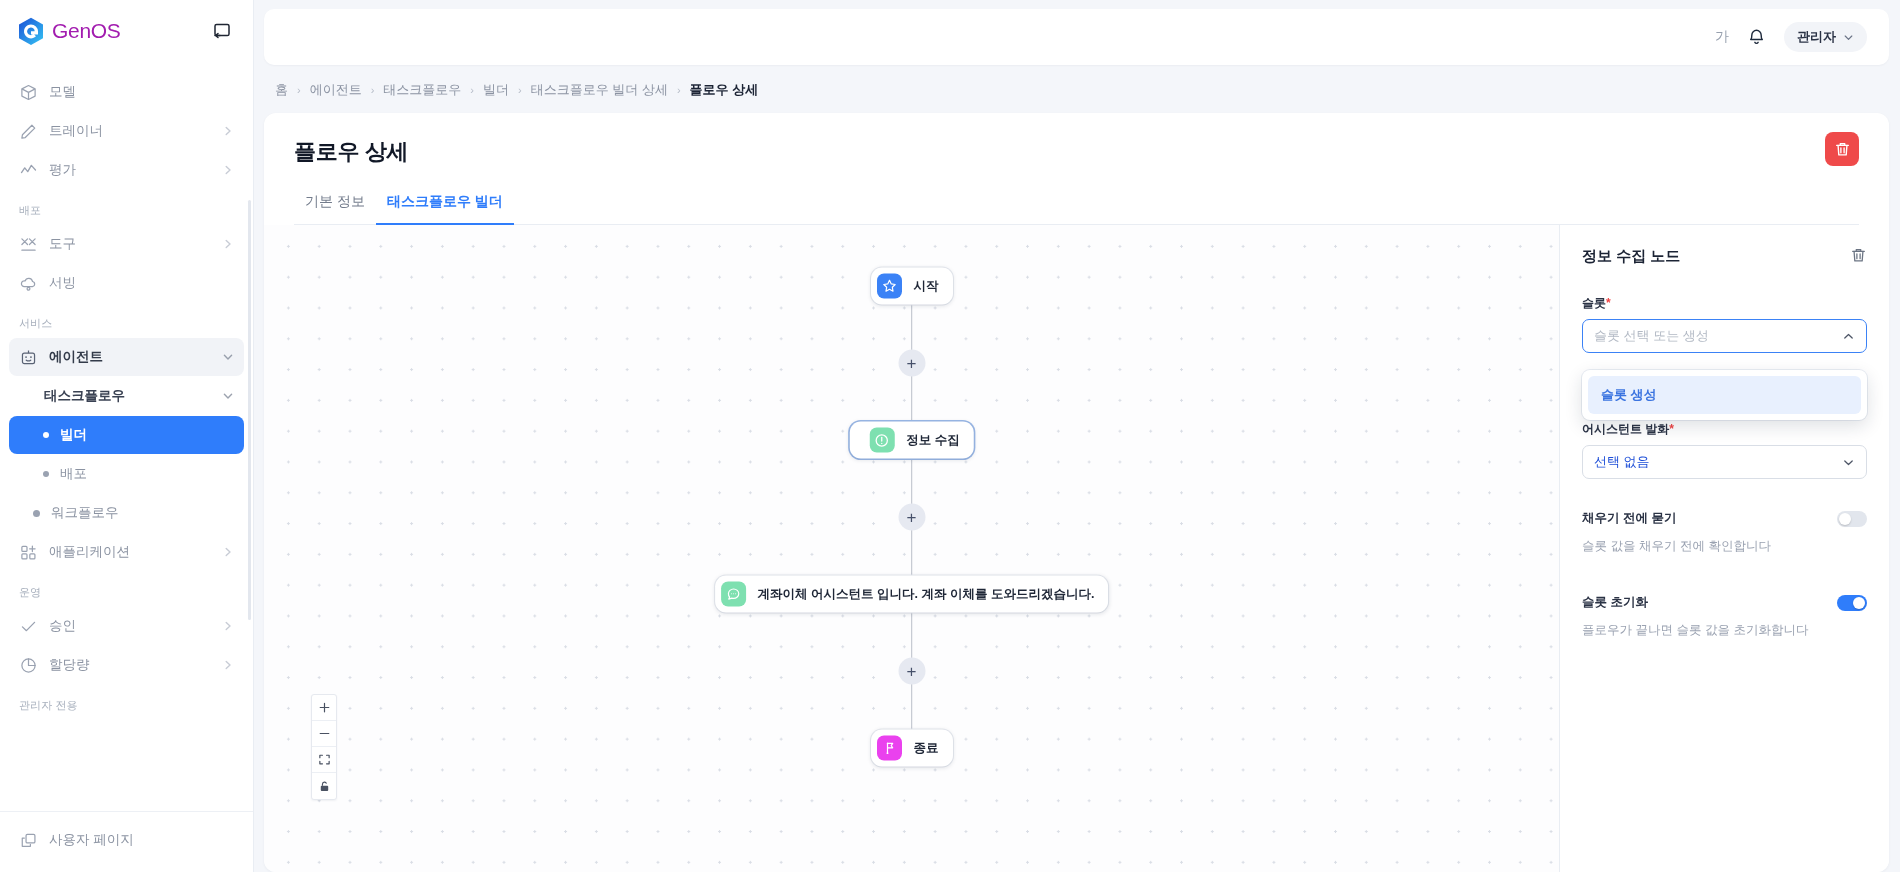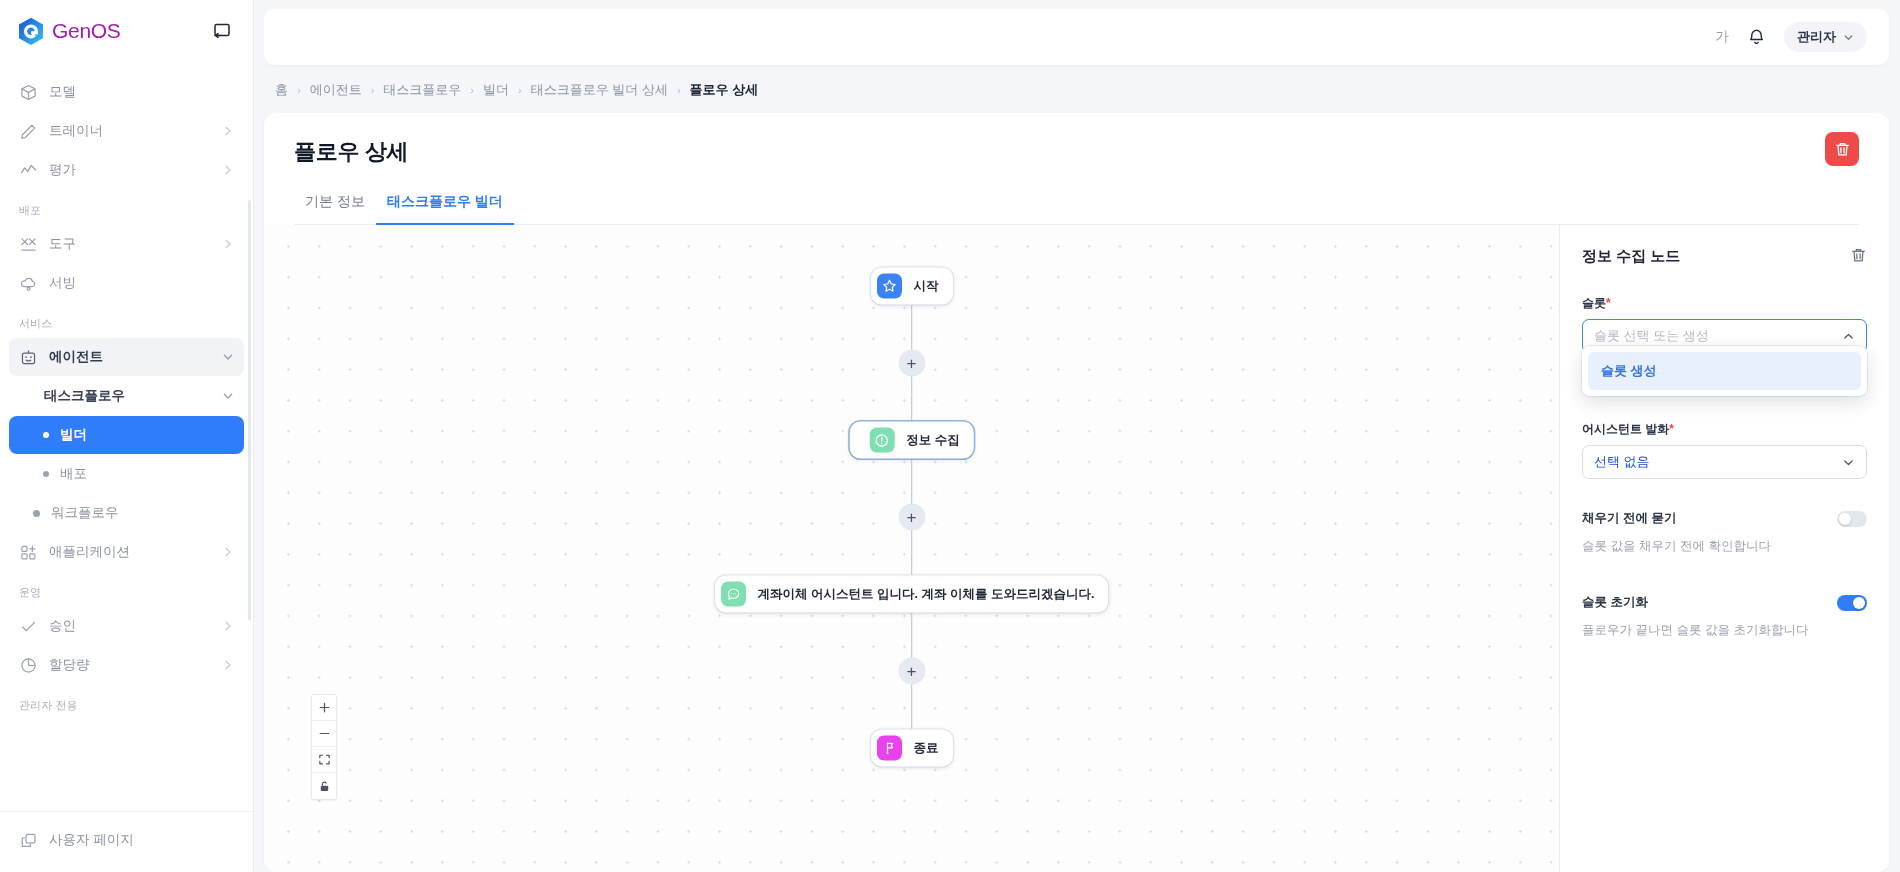--- a/index.html
+++ b/index.html
@@ -174,21 +174,21 @@
   .req { color:#ef4444; }
   .sel {
     height: 34px; border:1px solid #d9dee6; border-radius:7px;
     display:flex; align-items:center; justify-content:space-between;
     padding: 0 11px; font-size: 13px; color:#9aa2b1; cursor:pointer; background:#fff;
   }
   .sel.focus { border-color:#3b82f6; }
   .sel .val { color:#1d4ed8; }
   .sel .ph { color:#b2b9c4; }
   .dropdown {
-    position:absolute; left:0; right:0; top: 51px;
+    position:absolute; left:0; right:0; top: 75px;
     background:#fff; border-radius: 8px; padding: 6px;
     box-shadow: 0 6px 18px rgba(22,32,60,.14), 0 0 0 1px rgba(232,236,243,.9);
     z-index: 20;
   }
   .dd-opt {
     background:#e8f0fe; color:#3b74e0; font-weight:700; font-size: 13px;
     border-radius: 6px; padding: 10px 13px; cursor:pointer;
   }
   .radios { display:flex; align-items:center; gap: 10px; margin-top: 24px; }
   .radio { display:flex; align-items:center; gap: 8px; cursor:pointer; font-size: 13px; color:#4c5567; }

